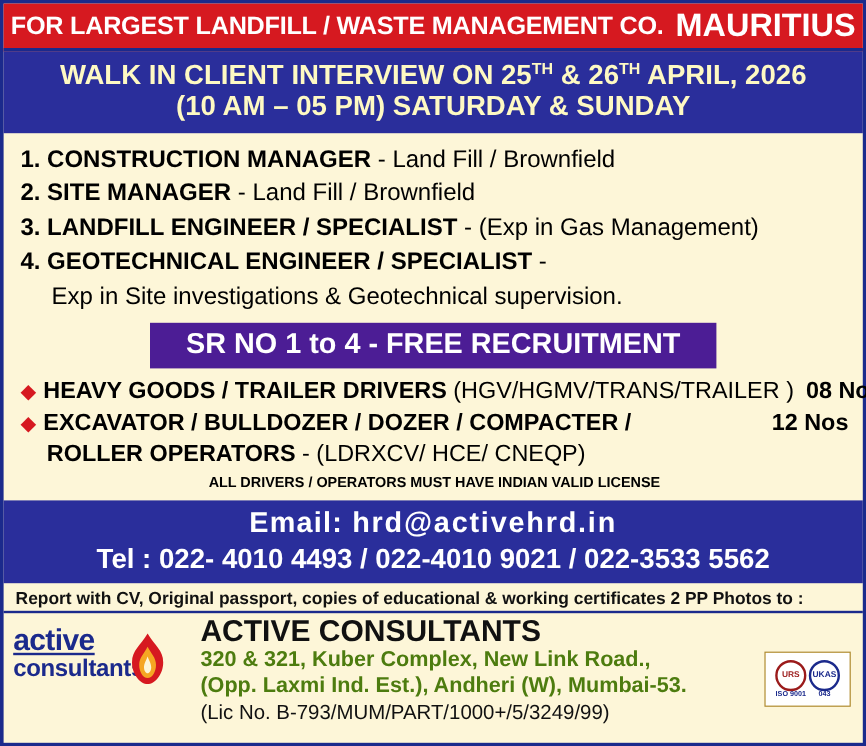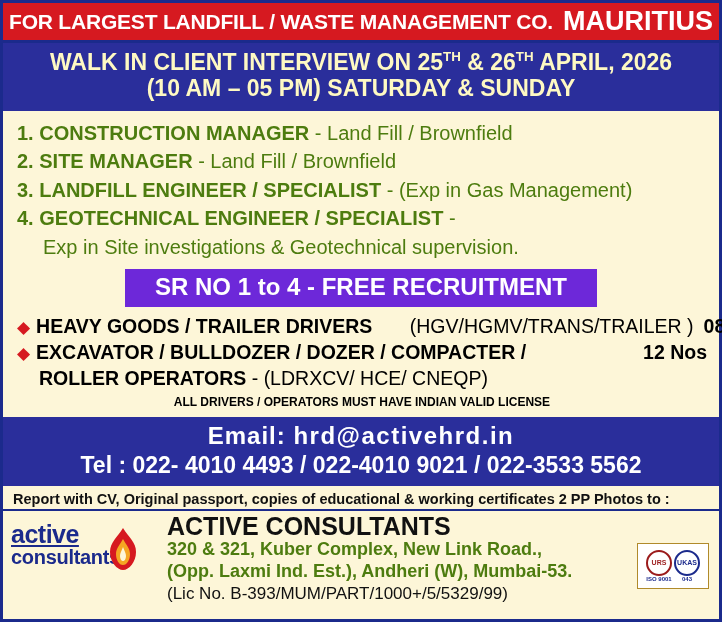--- a/index.html
+++ b/index.html
@@ -45,21 +45,21 @@
   .blue-band .l1{
     font-size:23px;font-weight:bold;line-height:1.15;white-space:nowrap;
   }
   .blue-band .l2{
     font-size:23px;font-weight:bold;line-height:1.2;white-space:nowrap;
   }
   sup{font-size:0.58em;vertical-align:super;}
   
   .positions{
     padding:8px 12px 2px 14px;
-    color:#4d7c0f;
+    color:#000000;
   }
   .pos-row{
     font-size:20px;
     line-height:1.42;
     white-space:nowrap;
   }
   .pos-row .num{font-weight:bold;}
   .pos-row .title{font-weight:bold;text-transform:uppercase;}
   .pos-row .desc{font-weight:normal;}
   .pos-sub{
@@ -67,21 +67,21 @@
     line-height:1.4;
     padding-left:26px;
     white-space:nowrap;
   }
   
   .free-wrap{
     padding:6px 0 4px;
     display:flex;justify-content:center;
   }
   .free-bar{
-    background:#6d28d9;
+    background:#4c1d95;
     color:#ffffff;
     font-size:24px;
     font-weight:bold;
     text-align:left;
     padding:4px 30px 6px;
     white-space:nowrap;
   }
   
   .drivers{
     padding:2px 12px 2px 14px;
@@ -92,21 +92,21 @@
     line-height:1.34;
     white-space:nowrap;
   }
   .diamond{
     color:#d61920;
     font-size:17px;
     margin-right:6px;
     line-height:1;
   }
   .dtext{font-weight:bold;}
-  .dtext .reg{font-weight:normal;margin-left:32px;}
+  .dtext .reg{font-weight:normal;}
   .dnos{margin-left:auto;font-weight:bold;padding-left:10px;}
   .dline2{
     font-size:19.5px;line-height:1.34;padding-left:22px;white-space:nowrap;
   }
   .dline2 .b{font-weight:bold;}
   .alldrivers{
     font-size:12px;font-weight:bold;text-align:center;
     padding:4px 0 6px;white-space:nowrap;
   }
   
@@ -262,21 +262,21 @@
 
   <div class="footer">
     <div class="logo-col">
       <div class="logo-word">active</div>
       <div class="logo-word2">consultants</div>
     </div>
     <div class="addr-col">
       <div class="company">ACTIVE CONSULTANTS</div>
       <div class="addr-line">320 &amp; 321, Kuber Complex, New Link Road.,</div>
       <div class="addr-line">(Opp. Laxmi Ind. Est.), Andheri (W), Mumbai-53.</div>
-      <div class="lic">(Lic No. B-393/MUM/PART/1000+/5/5329/99)</div>
+      <div class="lic">(Lic No. B-793/MUM/PART/1000+/5/3249/99)</div>
     </div>
   </div>
 
   <svg class="flame" viewBox="0 0 40 44">
     <path d="M20 1 C14 11, 7 15, 7 25 C7 35, 14 43, 20 43 C26 43, 33 35, 33 25 C33 15, 26 11, 20 1 Z" fill="#d61920"></path>
     <path d="M20 12 C17 18, 13 21, 13 27 C13 33, 16 38, 20 38 C24 38, 27 33, 27 27 C27 21, 23 18, 20 12 Z" fill="#f5a623"></path>
     <path d="M20 20 C18.5 24, 17 26, 17 29 C17 32, 18.5 34, 20 34 C21.5 34, 23 32, 23 29 C23 26, 21.5 24, 20 20 Z" fill="#fdf6d8"></path>
   </svg>
 
   <div class="cert">

